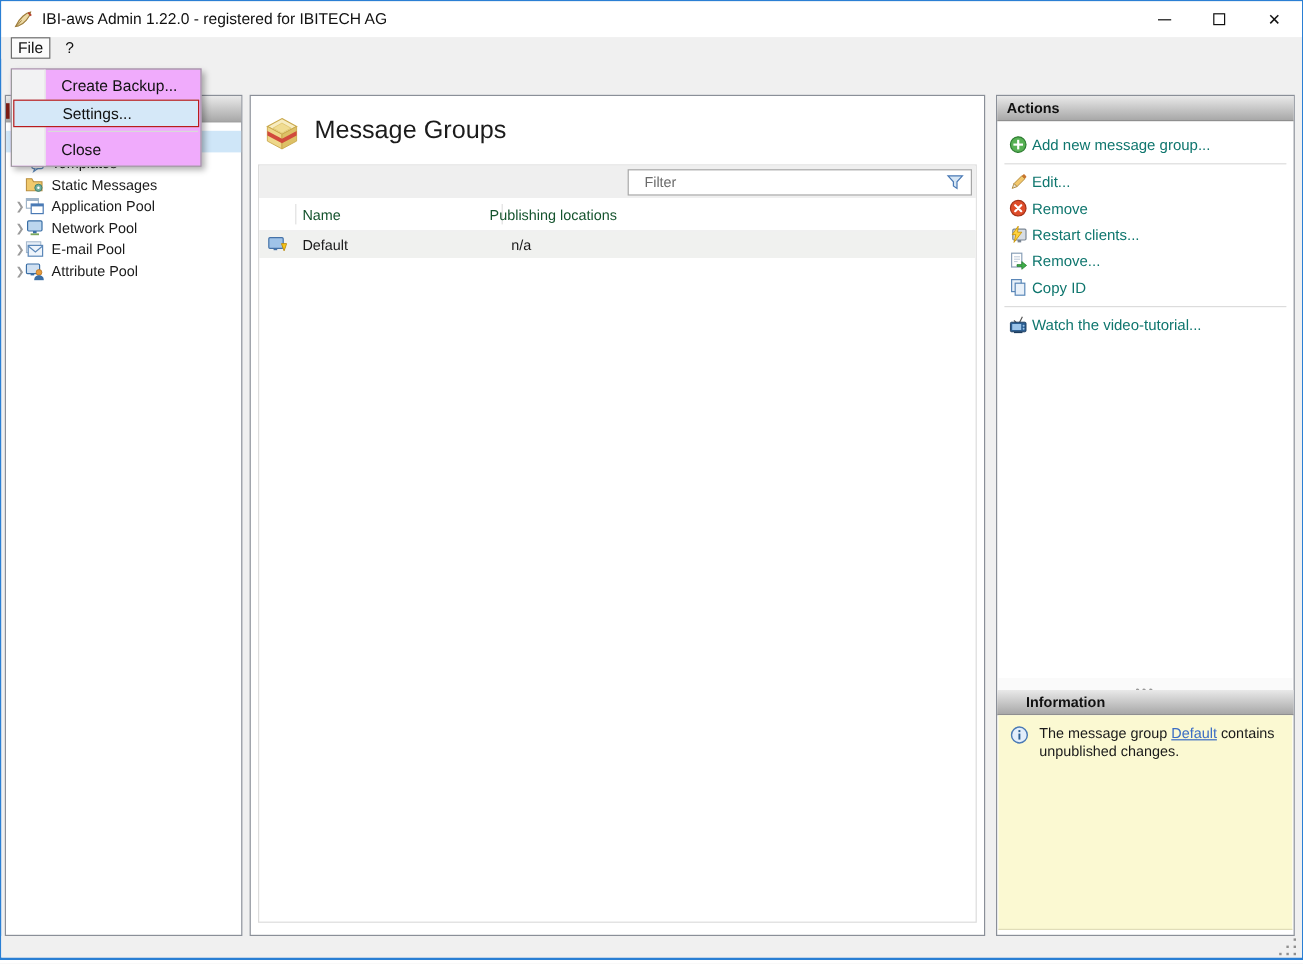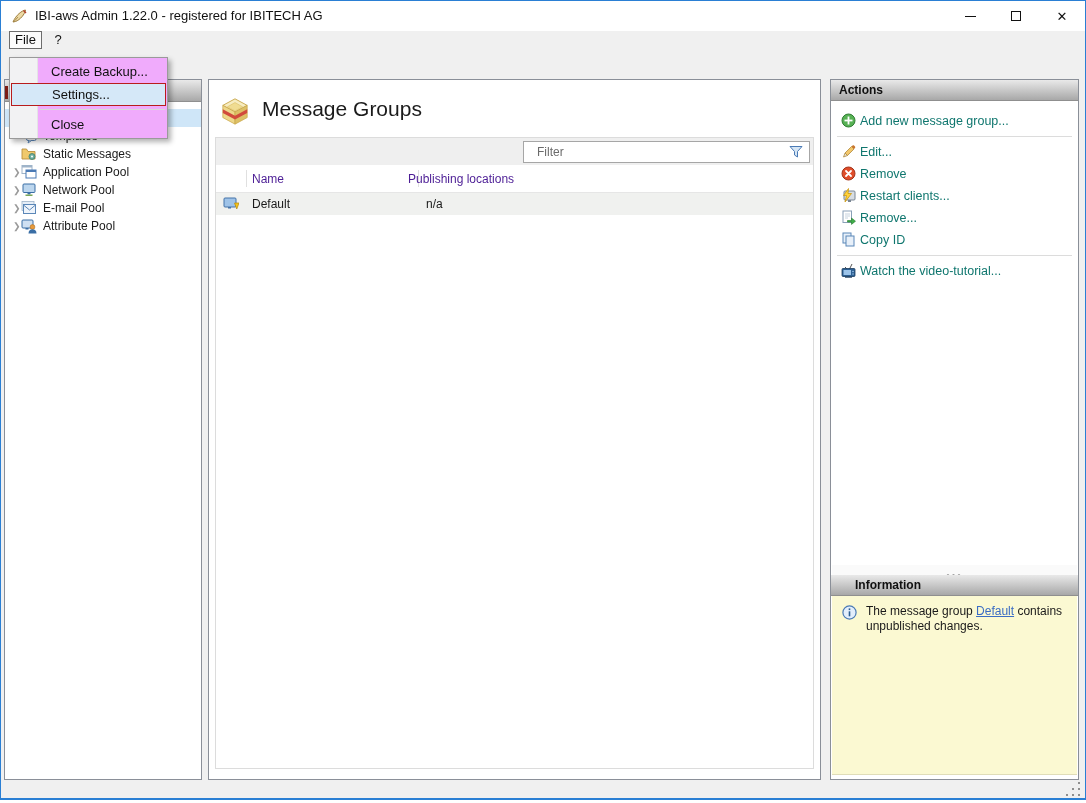--- a/index.html
+++ b/index.html
@@ -52,21 +52,21 @@
   .main-title{position:absolute;left:53px;top:17px;font-size:21px;color:#1b1b1b;}
   .content{position:absolute;left:6px;top:57px;width:599px;height:632px;border:1px solid #dcdcdc;background:#fff;}
   .filter-band{position:relative;height:27px;background:#efefef;}
   .filter-box{position:absolute;left:307px;top:3px;width:287px;height:22px;background:#fff;border:1px solid #a6a6a6;
               display:flex;align-items:center;}
   .filter-box input{flex:1;border:none;outline:none;font-size:12px;padding-left:13px;color:#1d4ed8;background:transparent;}
   .filter-box input::placeholder{color:#6b6b6b;}
   .funnel{margin-right:5px;flex:0 0 16px;cursor:pointer;}
   .thead{position:relative;height:28px;border-bottom:1px solid #e6e6e6;background:#fff;}
   .thead .vsep{position:absolute;top:5px;bottom:5px;width:1px;background:#e0e0e0;}
-  .th{position:absolute;top:0;height:28px;line-height:28px;font-size:12px;color:#4c1d95;}
+  .th{position:absolute;top:0;height:28px;line-height:28px;font-size:12px;color:#14532d;}
   .trow{position:relative;height:22px;background:#f0f1ef;}
   .trow .row-icon{position:absolute;left:7px;top:3px;width:16px;height:16px;}
   .td{position:absolute;top:0;height:22px;line-height:22px;font-size:12px;color:#1a1a1a;}
 
   
   .right-panel{left:829px;top:78px;width:249px;height:701px;}
   .actions-list{padding-top:9px;}
   .action-item{position:relative;height:22px;line-height:22px;padding-left:29px;font-size:12.5px;color:#0f766e;cursor:pointer;}
   .action-item .a-icon{position:absolute;left:10px;top:3px;width:15px;height:15px;}
   .action-sep{height:1px;background:#dcdcdc;margin:4px 6px;}

